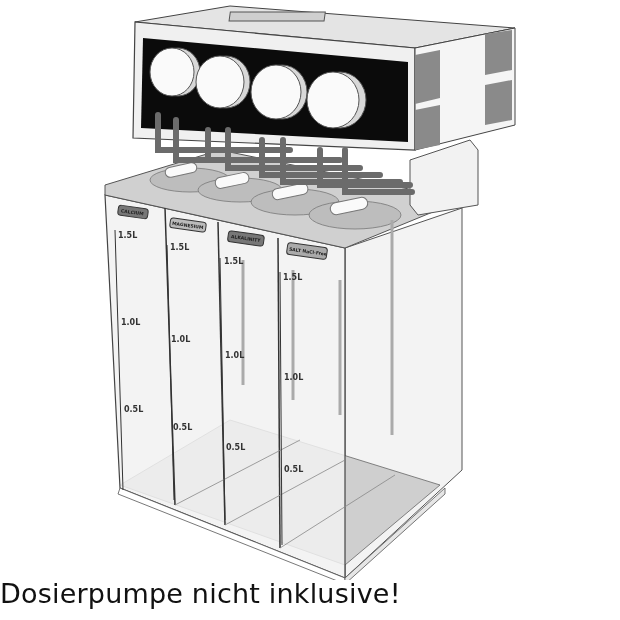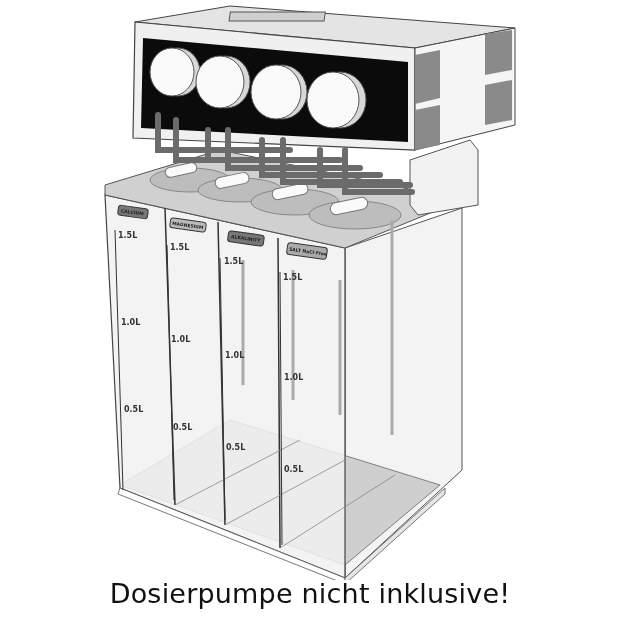--- a/index.html
+++ b/index.html
@@ -1,19 +1,19 @@
 <!DOCTYPE html>
 <html><head>
 <meta charset="utf-8">
 <style>
   html, body { margin: 0; padding: 0; background: #ffffff; }
   body { width: 620px; height: 620px; position: relative; overflow: hidden; }
   .scene { position: absolute; left: 0; top: 0; width: 620px; height: 580px; }
   .caption {
-    position: absolute; left: 0; top: 578px; width: 620px; text-align: center;
+    position: absolute; left: 0; top: 578px; width: 620px; text-align: left;
     font-family: "DejaVu Sans", sans-serif; font-size: 27px; color: #111;
     letter-spacing: 0.2px;
   }
   .lbl { font-family: "DejaVu Sans", sans-serif; font-size: 4.5px; fill: #222; font-weight: bold; }
   .scl { font-family: "DejaVu Sans", sans-serif; font-size: 8px; fill: #333; font-weight: bold; }
 </style>
 </head>
 <body>
 
 <svg class="scene" viewBox="0 0 620 580" xmlns="http://www.w3.org/2000/svg">

